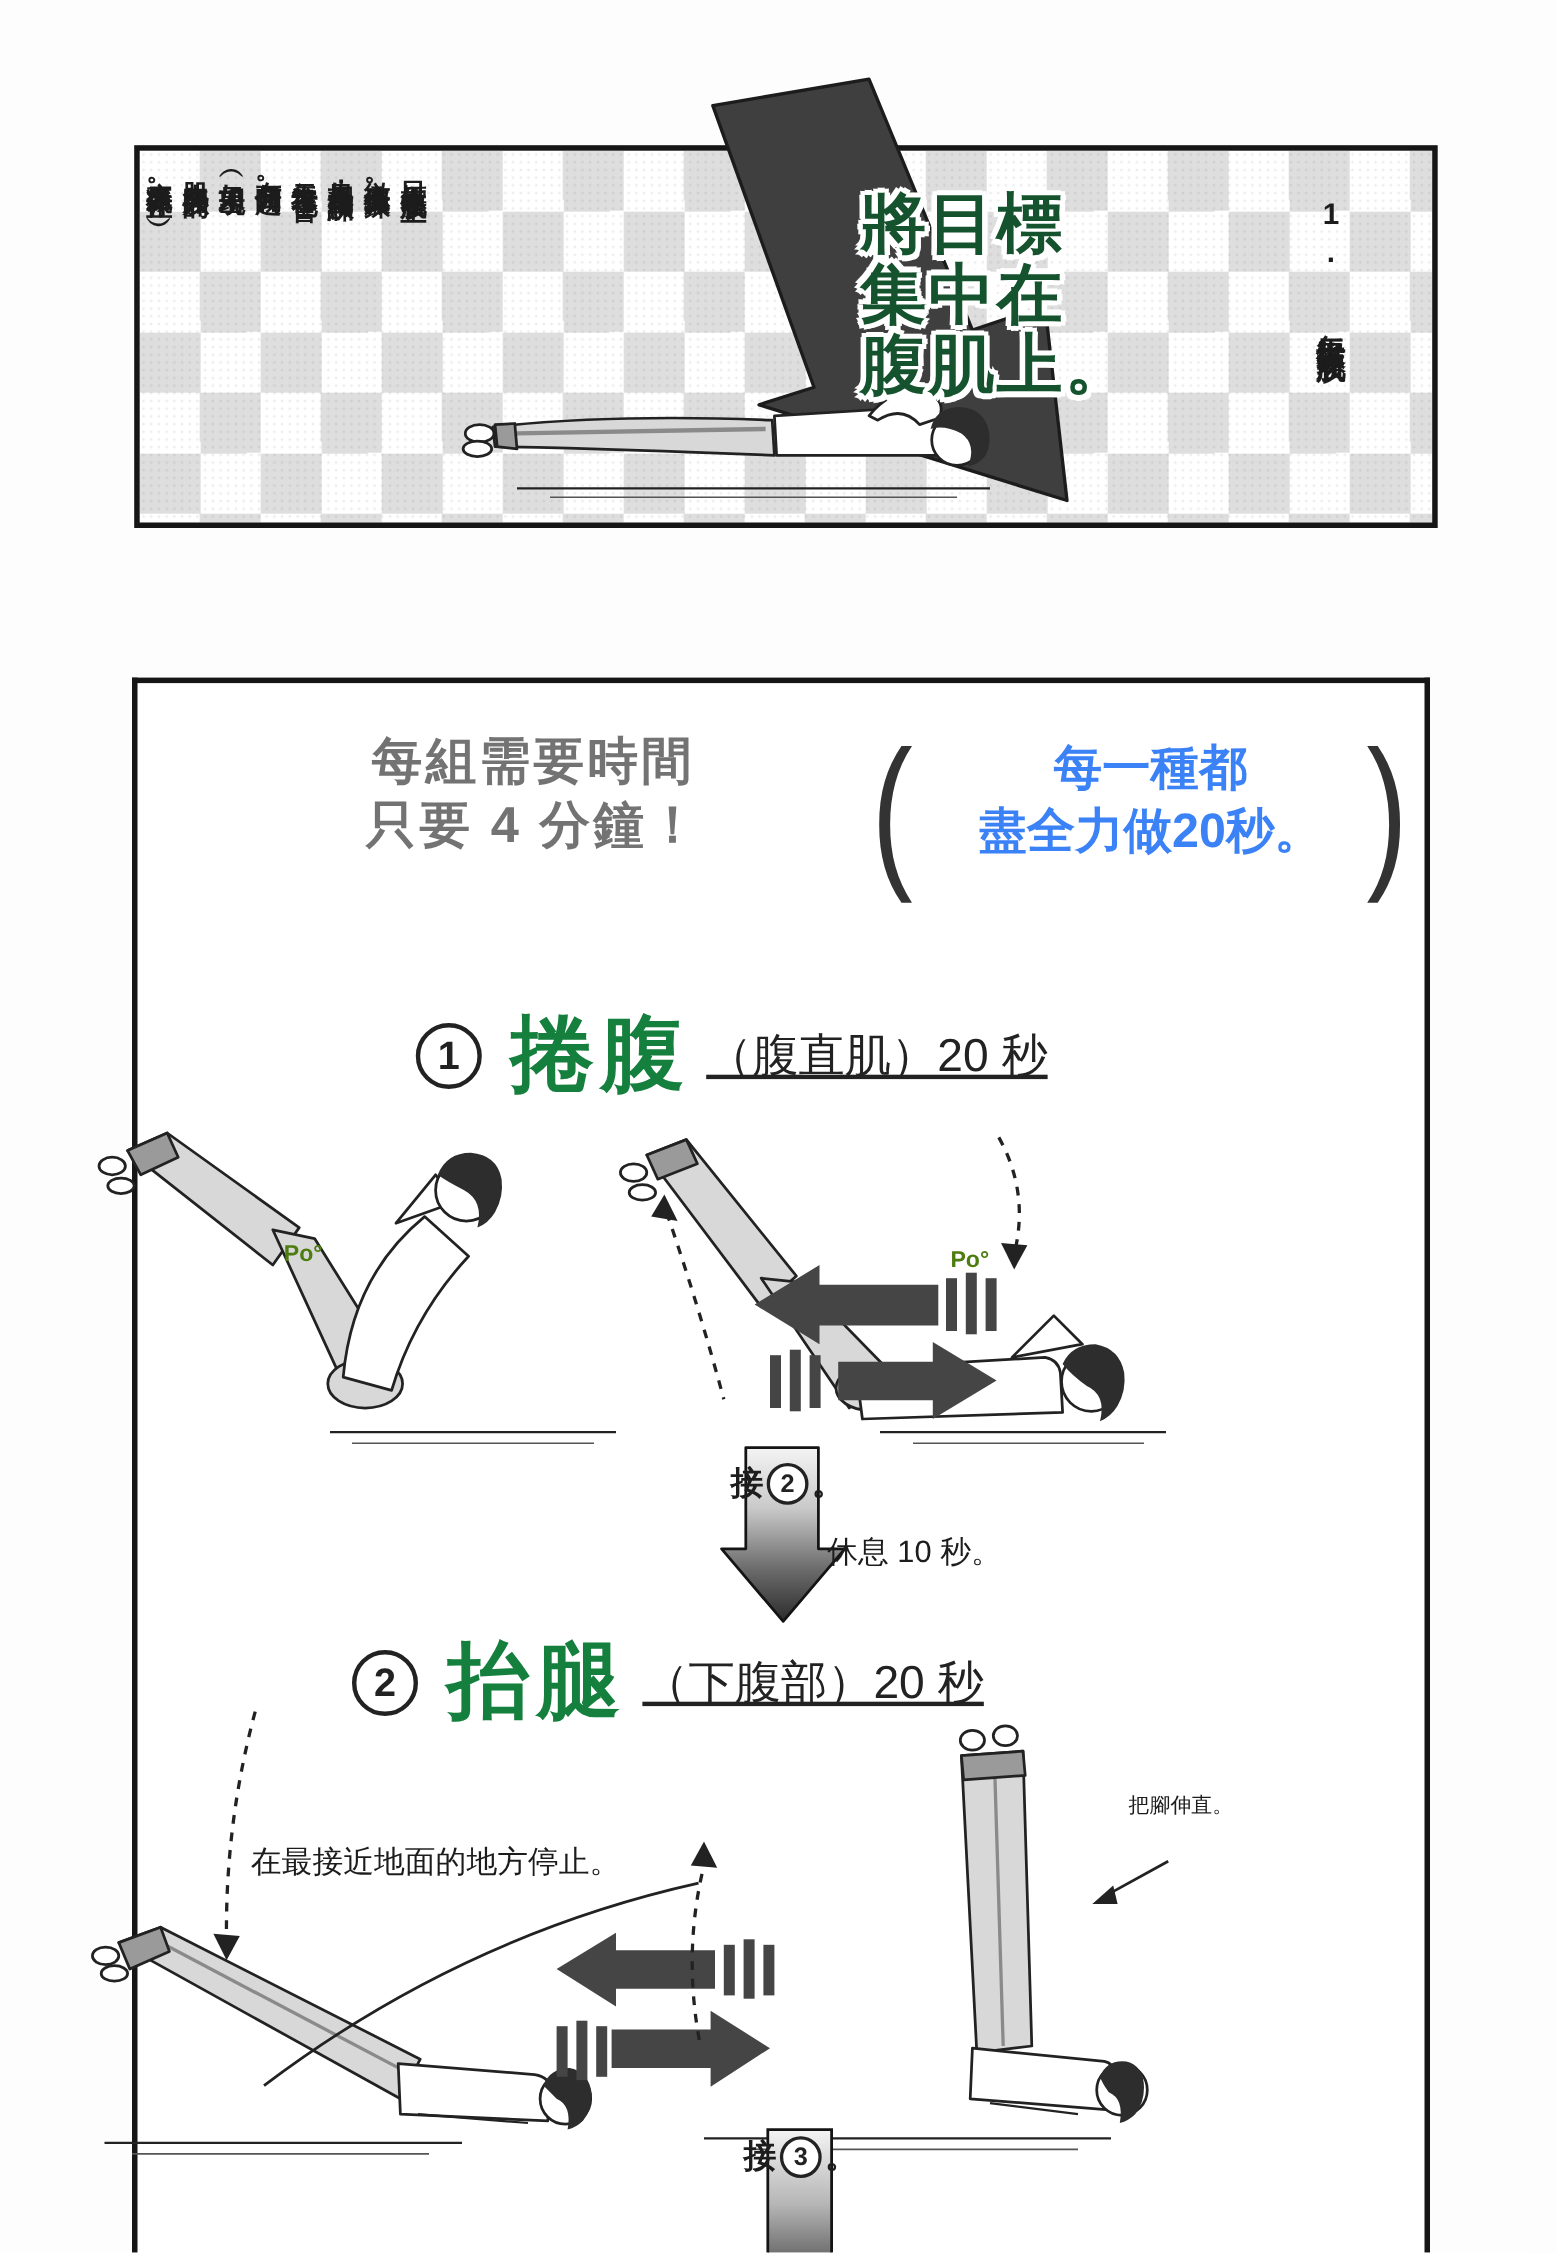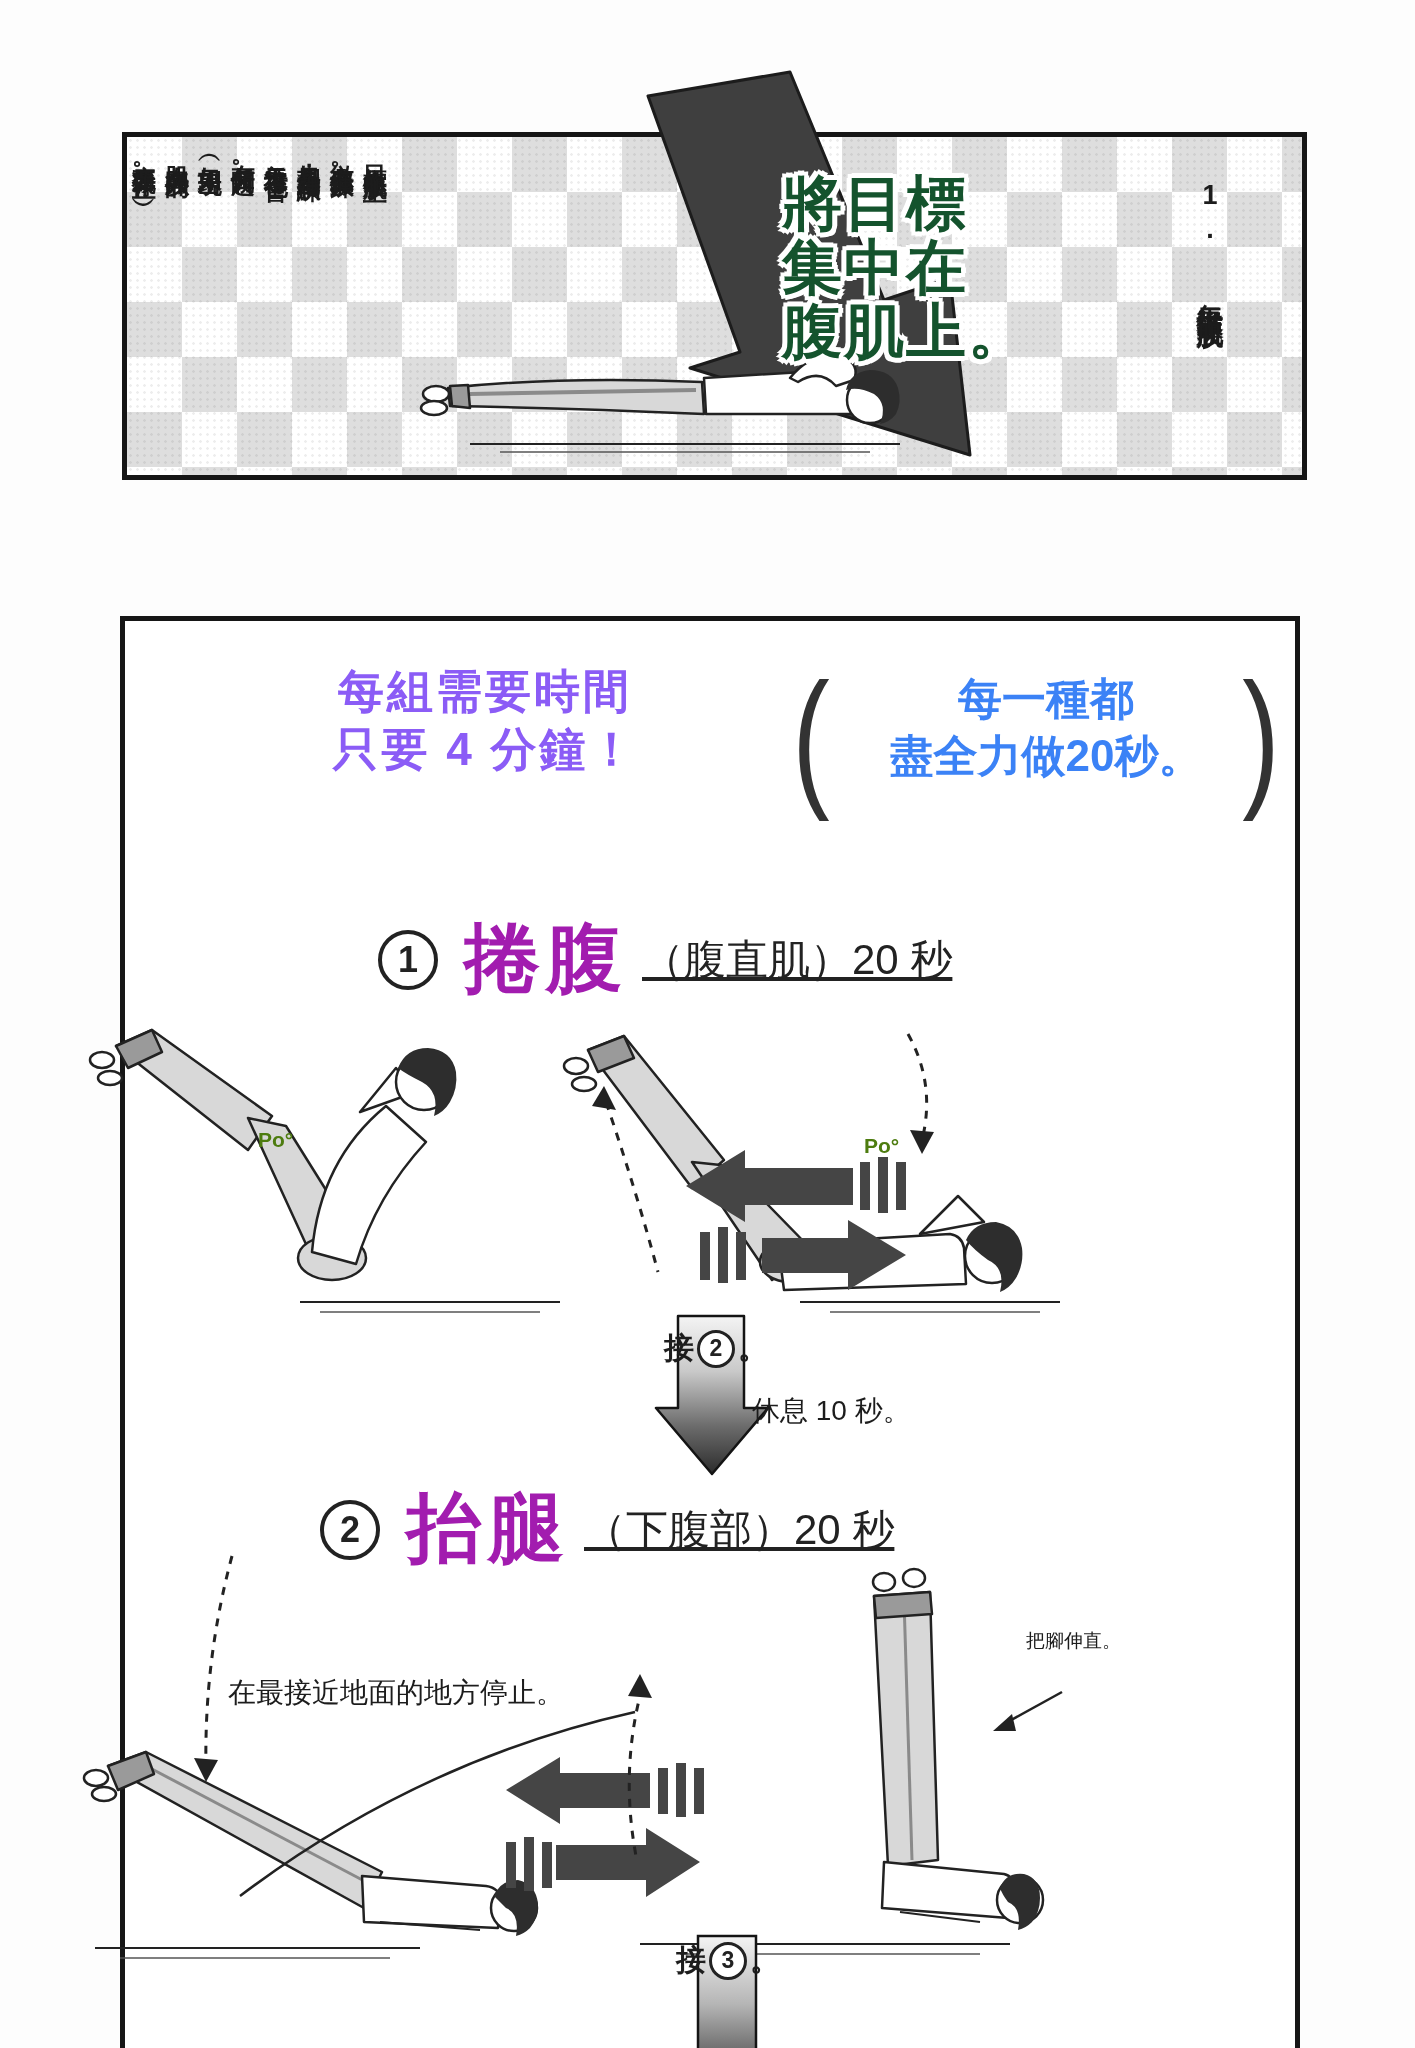--- a/index.html
+++ b/index.html
@@ -26,32 +26,32 @@
   #side-label{left:1192px;top:180px;height:290px;font-size:27px;font-weight:600;letter-spacing:4px;}
   #notes{left:124px;top:146px;width:268px;height:320px;font-size:24px;font-weight:600;
          letter-spacing:2px;line-height:33px;}
   #notes div{margin:0;}
   #arrow-title{
     left:782px;top:172px;font-size:60px;font-weight:900;line-height:64px;letter-spacing:2px;color:#14532d;
     text-shadow:-4px -4px 0 #fff,4px -4px 0 #fff,-4px 4px 0 #fff,4px 4px 0 #fff,
                  -5px 0 0 #fff,5px 0 0 #fff,0 -5px 0 #fff,0 5px 0 #fff;
   }
   #headline{left:255px;top:662px;width:460px;text-align:center;font-size:46px;font-weight:700;
-            line-height:58px;letter-spacing:3px;color:#8b5cf6;}
+            line-height:58px;letter-spacing:3px;color:#737373;}
   .big-paren{top:650px;font-size:150px;font-weight:400;color:#333;transform:scale(.75,1.02);z-index:3;}
   #paren-open{left:786px;}
   #paren-close{left:1236px;}
   #paren-note{left:858px;top:670px;width:376px;text-align:center;font-size:44px;font-weight:600;
               line-height:57px;color:#3b82f6;}
   #subtitle{left:531px;top:822px;font-size:30px;font-weight:600;line-height:39px;color:#222;}
   .heading{display:flex;align-items:center;z-index:3;position:absolute;}
   .circle-num{display:inline-flex;align-items:center;justify-content:center;border-radius:50%;
               background:#fff;border:4px solid #222;box-sizing:border-box;font-weight:600;color:#222;}
   .heading .circle-num{width:60px;height:60px;font-size:36px;margin-right:26px;}
-  .ex-name{font-size:76px;font-weight:900;letter-spacing:6px;color:#a21caf;}
+  .ex-name{font-size:76px;font-weight:900;letter-spacing:6px;color:#15803d;}
   .ex-detail{font-size:42px;font-weight:500;margin-left:14px;color:#222;text-decoration:underline;}
   #ex1-heading{left:378px;top:908px;}
   #ex2-heading{left:320px;top:1478px;}
   .step{display:flex;align-items:center;font-size:30px;font-weight:600;color:#1d1d1d;z-index:3;position:absolute;}
   .step .circle-num{width:38px;height:38px;border-width:3px;font-size:23px;margin:0 3px;}
   #step1{left:664px;top:1328px;}
   #step2{left:676px;top:1940px;}
   #rest-note{left:752px;top:1392px;font-size:28px;font-weight:500;}
   #note-left{left:228px;top:1674px;font-size:28px;font-weight:500;}
   #note-right{left:1026px;top:1628px;font-size:19px;font-weight:400;}

